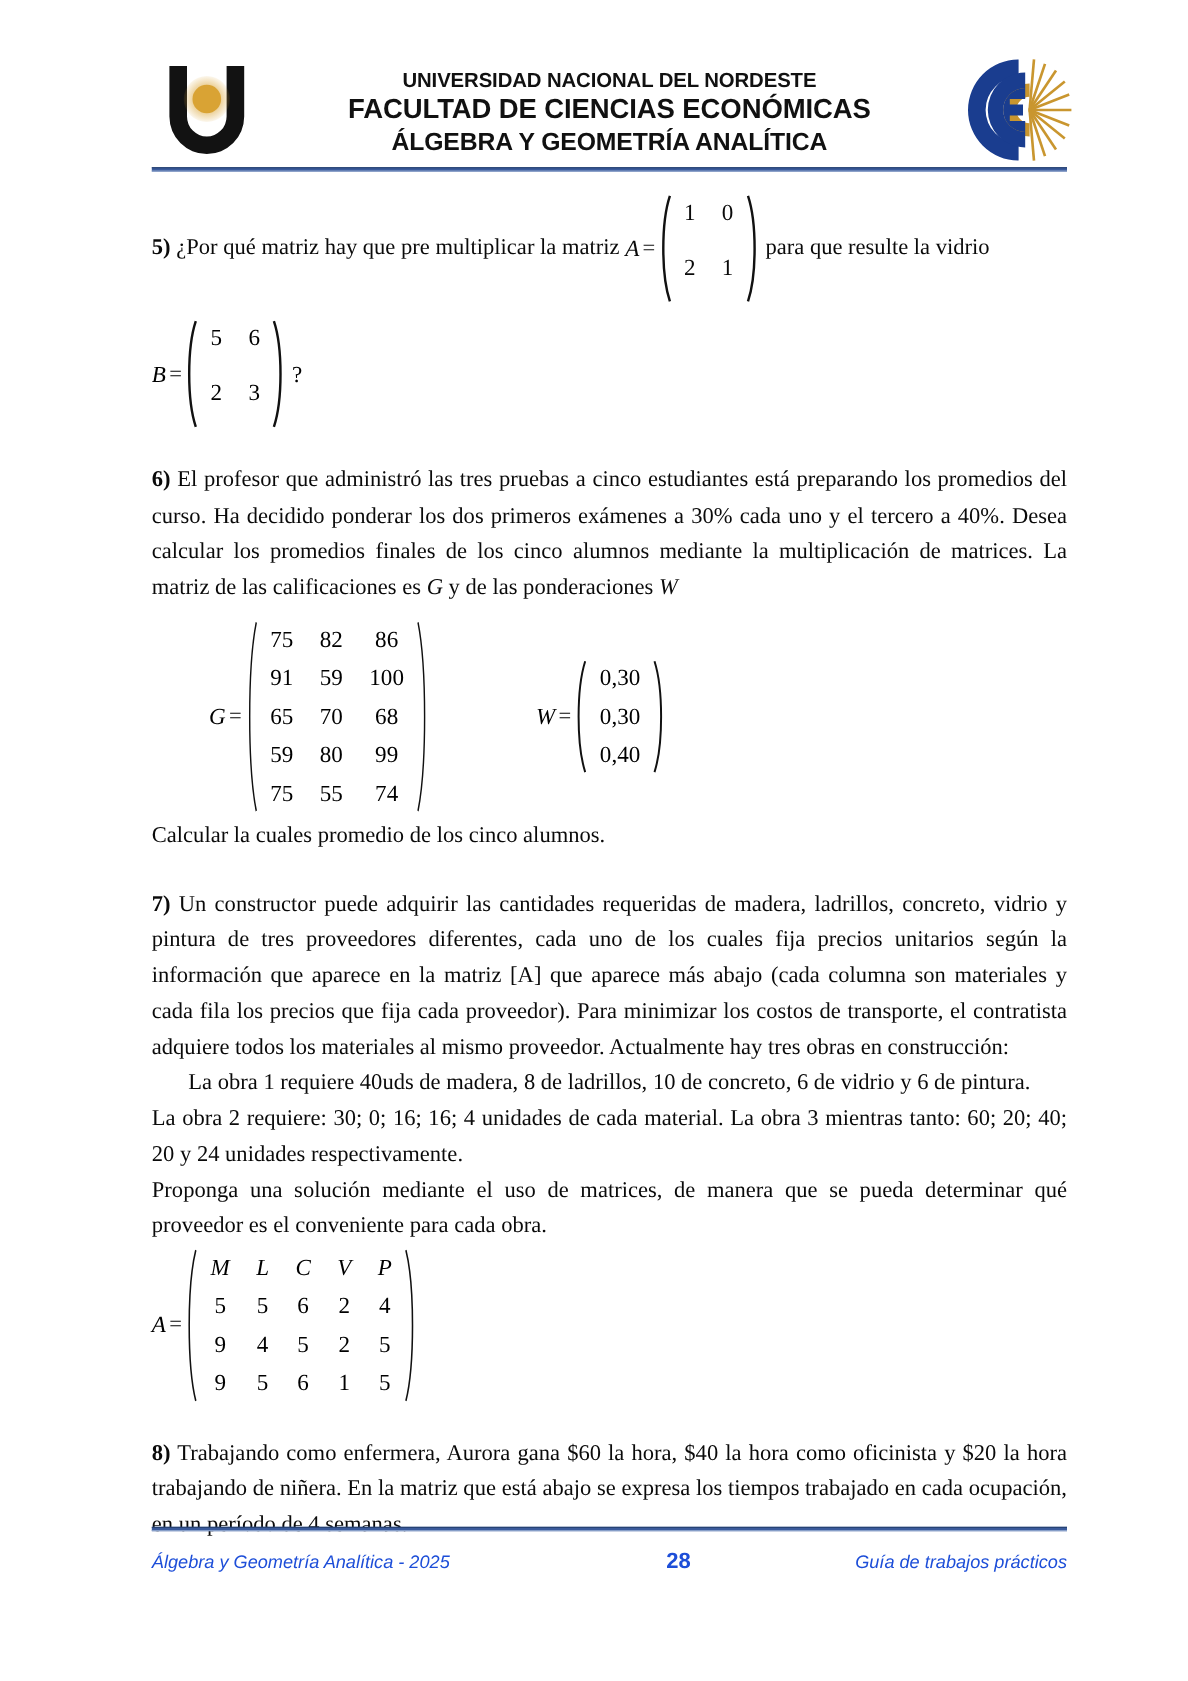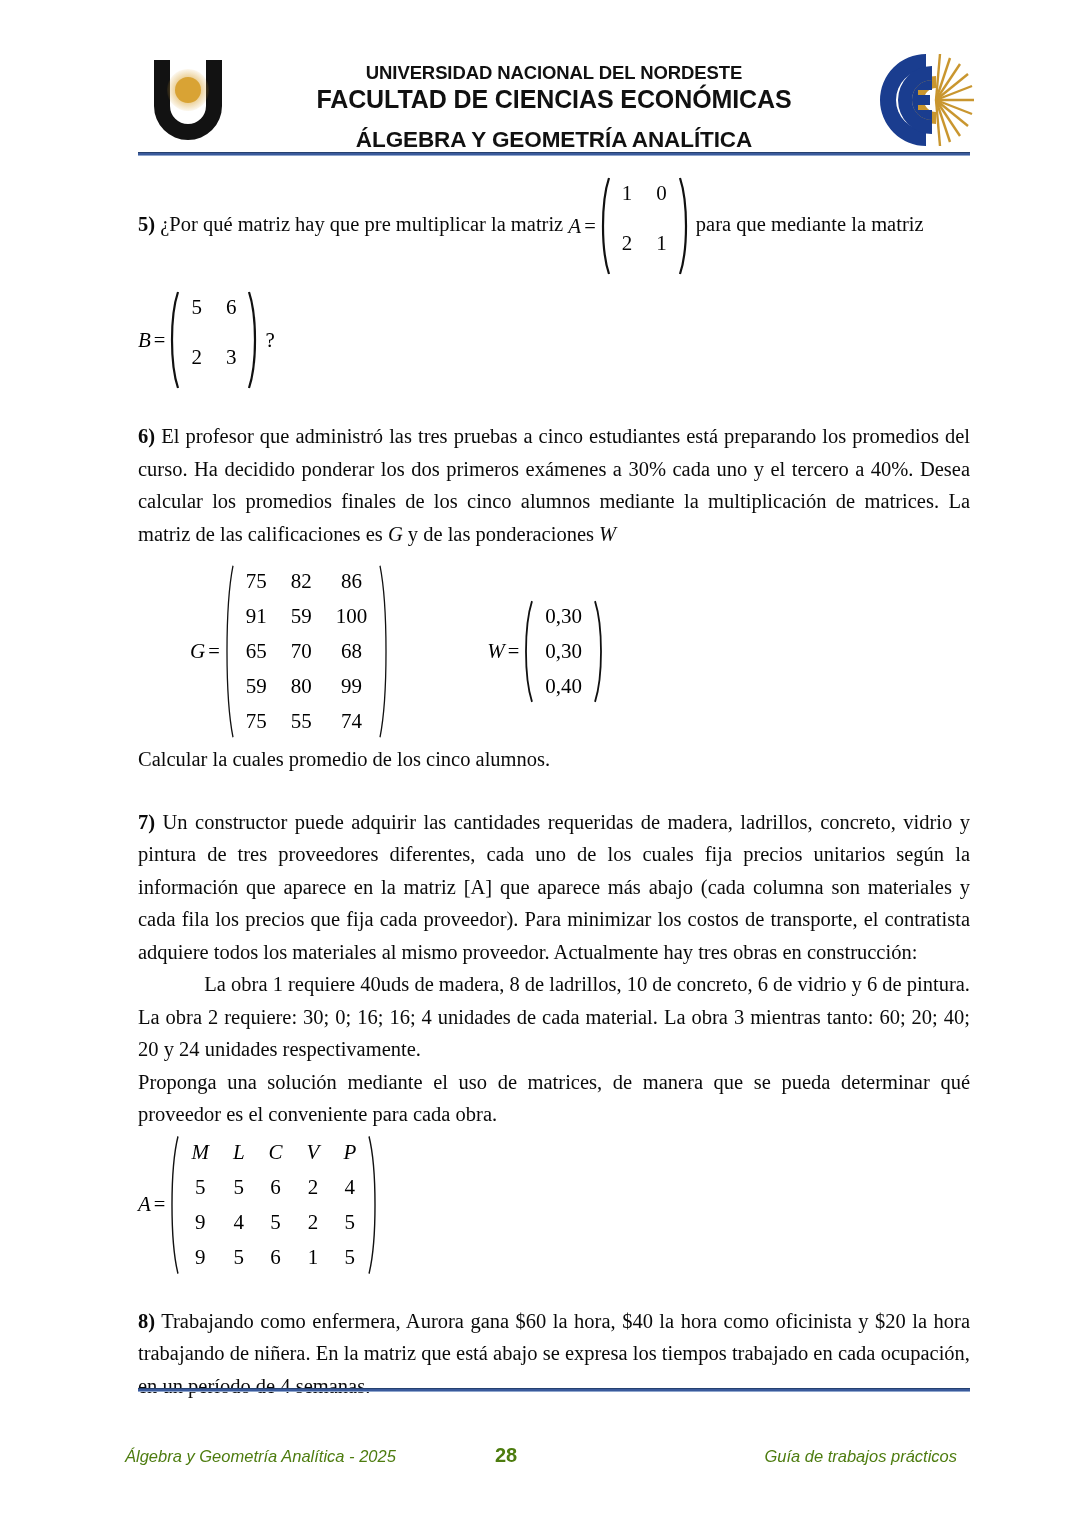--- a/index.html
+++ b/index.html
@@ -62,21 +62,21 @@
     font-size: 18.5px;
     line-height: 26px;
   }
   .header-titles .line2 {
     font-size: 25px;
     line-height: 26px;
   }
   .header-titles .line3 {
     font-size: 22.5px;
     line-height: 31px;
-    margin-top: 12px;
+    margin-top: 1px;
   }
 
   .rule {
     position: absolute;
     left: 138px;
     width: 832px;
     height: 4px;
     background: #3A5A9B;
     border-top: 1px solid #25406F;
     border-bottom: 1px solid #8FA6CE;
@@ -159,33 +159,32 @@
     font-style: italic;
   }
   .trailing {
     margin-left: 5px;
     font-size: 21px;
   }
 
   
   .footer {
     position: absolute;
-    left: 125px;
+    left: 138px;
     top: 1408px;
     width: 832px;
     display: flex;
     align-items: baseline;
     font-family: "Liberation Sans", "DejaVu Sans", sans-serif;
     font-style: italic;
     font-size: 16.5px;
-    color: #4d7c0f;
-    margin-top: 36px;
+    color: #1d4ed8;
   }
   .footer-left  { flex: 0 0 370px; text-align: left; }
-  .footer-mid   { flex: 0 0 120px; text-align: left; font-style: normal; font-weight: bold; font-size: 20px; }
+  .footer-mid   { flex: 0 0 120px; text-align: right; font-style: normal; font-weight: bold; font-size: 20px; }
   .footer-right { flex: 1 1 auto; text-align: right; }
 </style>
 </head>
 <body>
 
 <div class="page">
 
   <div class="header">
 
     <div class="header-logo-left">
@@ -266,21 +265,21 @@
                 <span class="matrix-cell">1</span>
               </span>
             </span>
             <span class="paren">
               <svg viewBox="0 0 12 100" preserveAspectRatio="none">
                   <path d="M1 2 C9 26, 9 74, 1 98" stroke="#111" stroke-width="2.2" fill="none"></path>
                 </svg>
             </span>
           </span>
           </span>
-        <span>para que mediante la matriz</span>
+        <span>para que resulte la vidrio</span>
       </p>
 
       <div class="spacer-sm"></div>
 
       <div class="mathline">
         <span class="eq-label">B</span>
         <span class="eq-sign">=</span>
         <span class="matrix">
           <span class="paren">
             <svg viewBox="0 0 12 100" preserveAspectRatio="none">
@@ -393,21 +392,21 @@
 
       <p class="para" style="text-align:left; margin-top: 4px;">Calcular la cuales promedio de los cinco alumnos.</p>
     </div>
 
     <div class="spacer-md"></div>
 
     <div>
       <p class="para"><span class="num">7)</span>
         <span>Un constructor puede adquirir las cantidades requeridas de madera, ladrillos, concreto, vidrio y pintura de tres proveedores diferentes, cada uno de los cuales fija precios unitarios según la información que aparece en la matriz [A] que aparece más abajo (cada columna son materiales y cada fila los precios que fija cada proveedor). Para minimizar los costos de transporte, el contratista adquiere todos los materiales al mismo proveedor. Actualmente hay tres obras en construcción:</span>
       </p>
-      <p class="para" style="text-align:right;">La obra 1 requiere 40uds de madera, 8 de ladrillos, 10 de concreto, 6 de vidrio y 6 de pintura.</p>
+      <p class="para" style="text-align:center;">La obra 1 requiere 40uds de madera, 8 de ladrillos, 10 de concreto, 6 de vidrio y 6 de pintura.</p>
       <p class="para">La obra 2 requiere: 30; 0; 16; 16; 4 unidades de cada material. La obra 3 mientras tanto: 60; 20; 40; 20 y 24 unidades respectivamente.</p>
       <p class="para">Proponga una solución mediante el uso de matrices, de manera que se pueda determinar qué proveedor es el conveniente para cada obra.</p>
 
       <div class="mathline" style="margin-top: 4px;">
         <span class="eq-label">A</span>
         <span class="eq-sign">=</span>
         <span class="matrix">
           <span class="paren">
             <svg viewBox="0 0 12 100" preserveAspectRatio="none">
                 <path d="M11 1 C3 24, 3 76, 11 99" stroke="#111" stroke-width="1.4" fill="none"></path>

